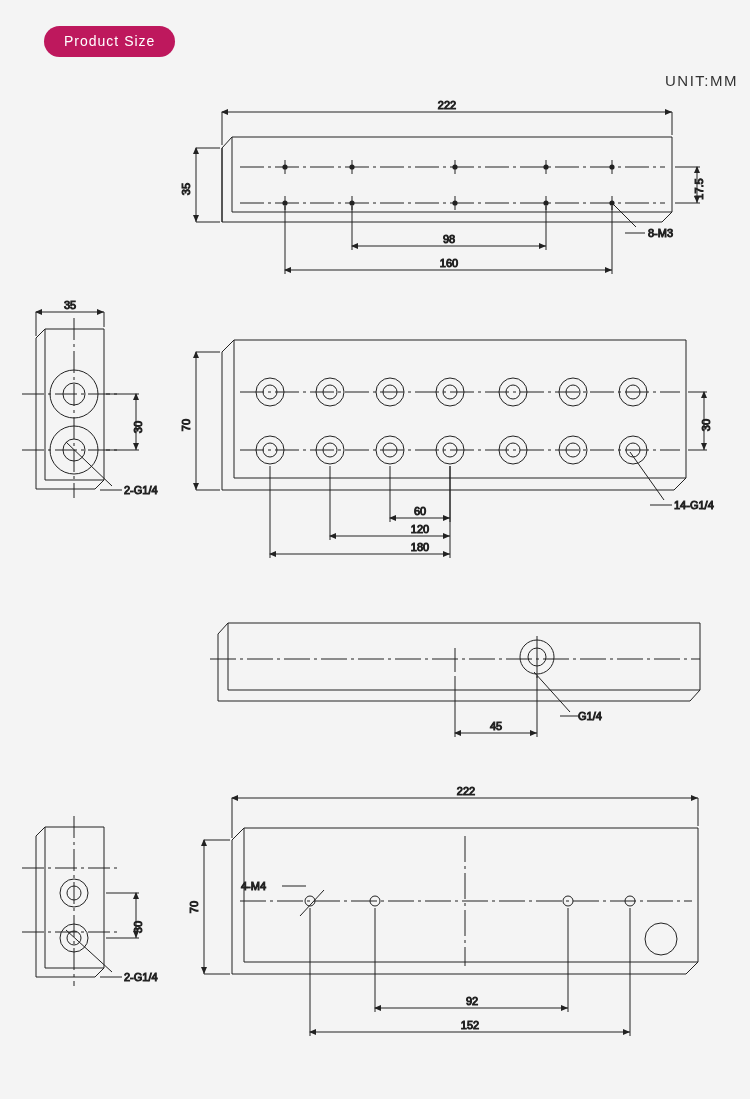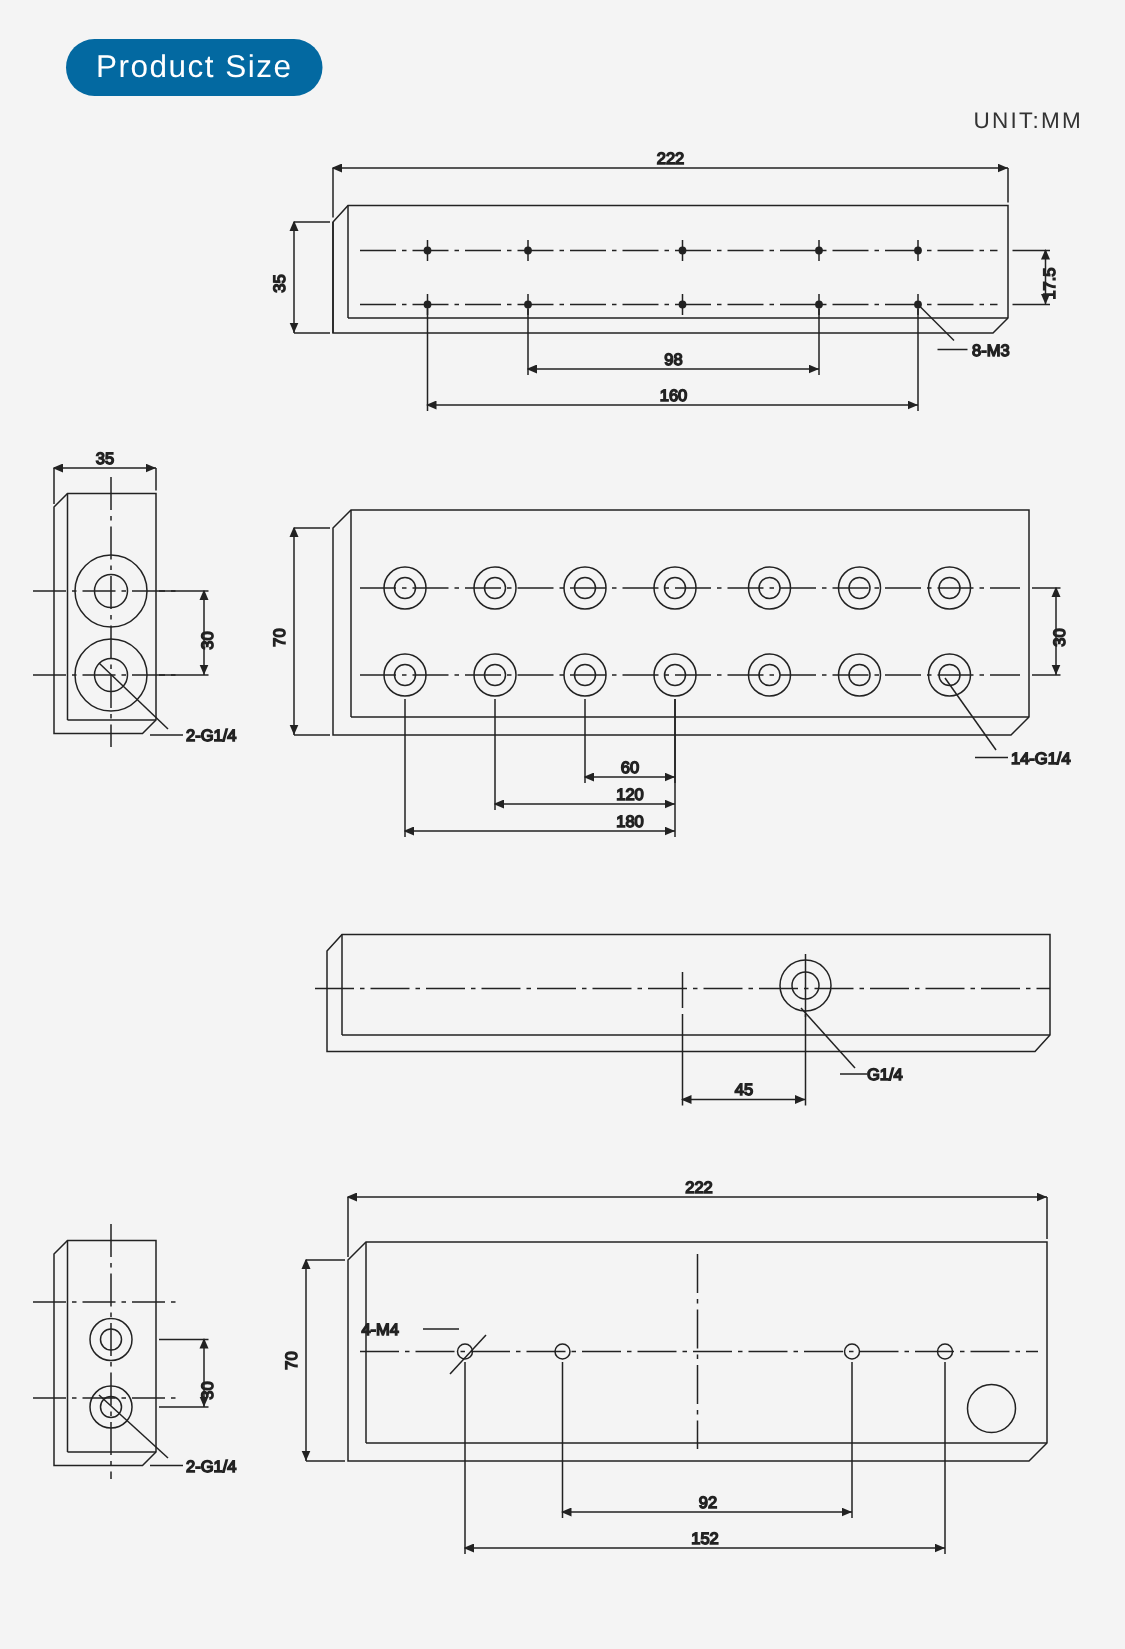--- a/index.html
+++ b/index.html
@@ -12,31 +12,31 @@
     height: 1099px;
     position: relative;
     font-family: "Liberation Sans", sans-serif;
     color: #1a1a1a;
     overflow: hidden;
   }
   .badge {
     position: absolute;
     left: 44px;
     top: 26px;
-    background: #0369a1;
+    background: #be185d;
     color: #ffffff;
-    font-size: 21px;
+    font-size: 14px;
     letter-spacing: 1px;
     padding: 8px 20px 9px 20px;
     border-radius: 20px;
     line-height: 1;
   }
   .unit {
     position: absolute;
-    right: 28px;
+    right: 12px;
     top: 72px;
     font-size: 15px;
     letter-spacing: 1.5px;
     color: #333;
   }
   .stage {
     position: absolute;
     left: 0;
     top: 0;
     width: 750px;

